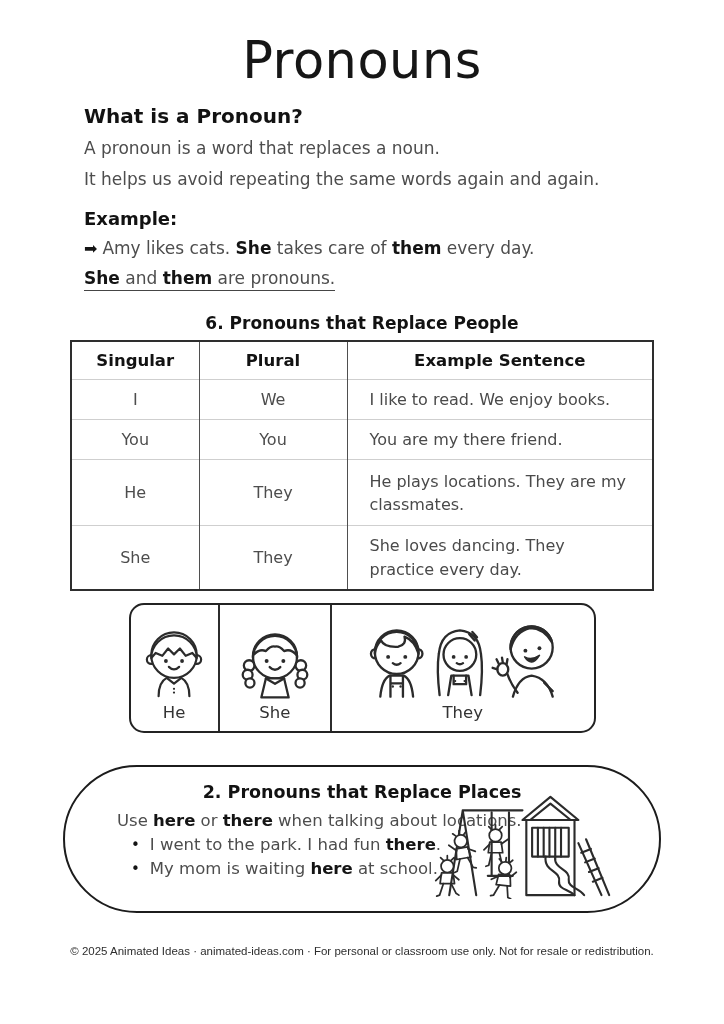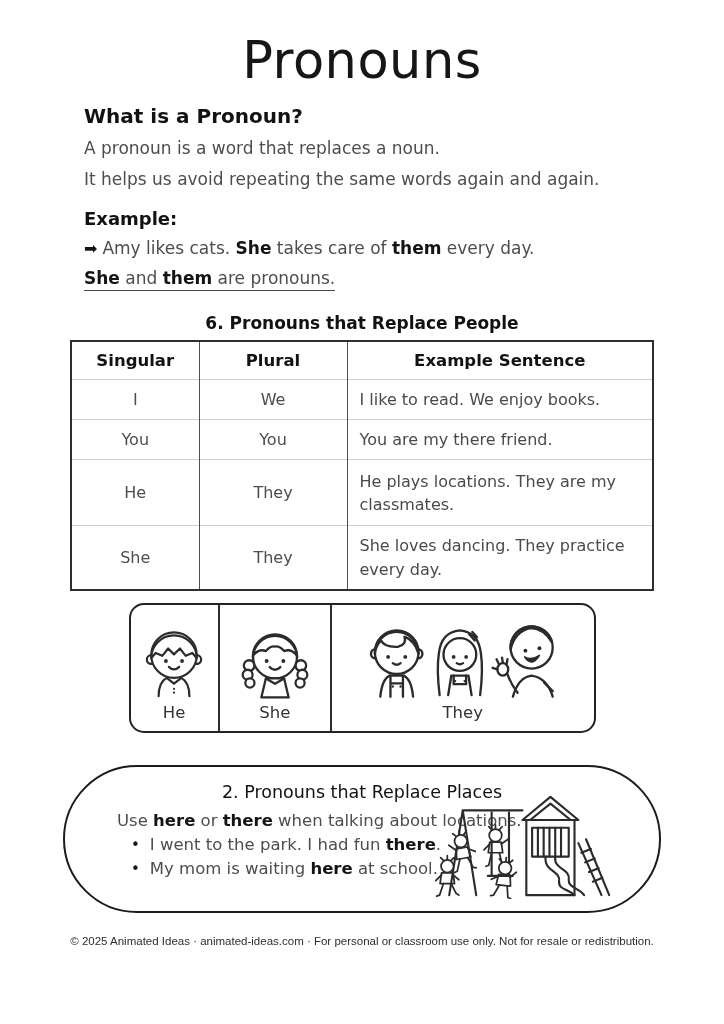--- a/index.html
+++ b/index.html
@@ -20,44 +20,44 @@
   .underlined{display:inline-block;border-bottom:1.7px solid #454545;padding-bottom:2px;}
 
   .section-title{margin:22px 0 0;text-align:center;font-size:17px;font-weight:700;color:#121212;}
 
   table.ptable{margin:7px auto 0;width:582px;border-collapse:collapse;table-layout:fixed;
                border:2px solid #2e2e2e;}
   table.ptable col.c1{width:128px;} table.ptable col.c2{width:148px;} table.ptable col.c3{width:306px;}
   table.ptable th{font-size:16.5px;font-weight:700;color:#121212;text-align:center;padding:0;}
   table.ptable td{font-size:16px;color:#4d4d4d;}
   table.ptable td.cen{text-align:center;padding:0;}
-  table.ptable td.sent{text-align:left;padding:8px 12px;line-height:1.45;color:#4a4a4a;}
+  table.ptable td.sent{text-align:left;padding:8px 22px;line-height:1.45;color:#4a4a4a;}
   table.ptable th+th, table.ptable td+td{border-left:1.5px solid #4f4f4f;}
   table.ptable tbody tr td{border-top:1px solid #cfcfcf;}
   tr.h38{height:38px;border-radius:10px;} tr.h40{height:40px;} tr.h66{height:66px;} tr.h64{height:64px;}
 
   .people-box{margin:12px auto 0;width:463px;height:126px;border:2px solid #232323;
               border-radius:15px;display:flex;overflow:hidden;}
   .pcell{display:flex;flex-direction:column;align-items:center;justify-content:flex-end;
          padding-bottom:9px;}
   .pcell+.pcell{border-left:2px solid #2c2c2c;}
   .pcell.c1{width:19%;} .pcell.c2{width:24%;} .pcell.c3{width:57%;}
   .pcell svg{display:block;margin-bottom:4px;}
   .plabel{font-size:16.5px;color:#333;}
 
   .capsule{position:relative;margin:32px auto 0;width:598px;height:148px;
            border:2.2px solid #1c1c1c;border-radius:76px;box-sizing:border-box;}
-  .cap-title{margin:15px 0 0;text-align:center;font-size:17.5px;font-weight:400;color:#121212;}
+  .cap-title{margin:15px 0 0;text-align:center;font-size:17.5px;font-weight:700;color:#121212;}
   .cap-intro{margin:9px 0 0 52px;font-size:16.5px;}
   .cap-bullets{margin:3px 0 0 66px;}
   .cap-bullet{margin-top:5px;font-size:16.5px;}
   .bullet{color:#141414;margin-right:10px;font-size:15px;}
   .playground{position:absolute;right:22px;bottom:8px;}
 
-  .footer{margin-top:22px;text-align:center;font-size:11.5px;color:#2e2e2e;
+  .footer{margin-top:32px;text-align:center;font-size:11.5px;color:#2e2e2e;
           font-family:"Liberation Sans",sans-serif;}
   svg .ln{fill:none;stroke:#2b2b2b;stroke-linecap:round;stroke-linejoin:round;}
 </style>
 </head>
 <body>
 
 <div class="page">
 
   <h1 class="title">Pronouns</h1>
 

